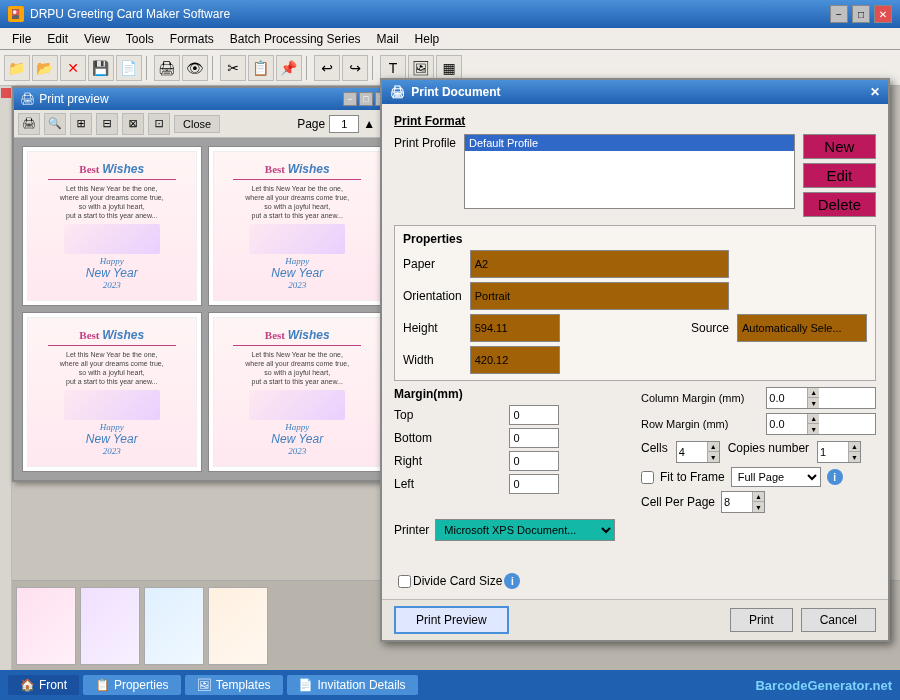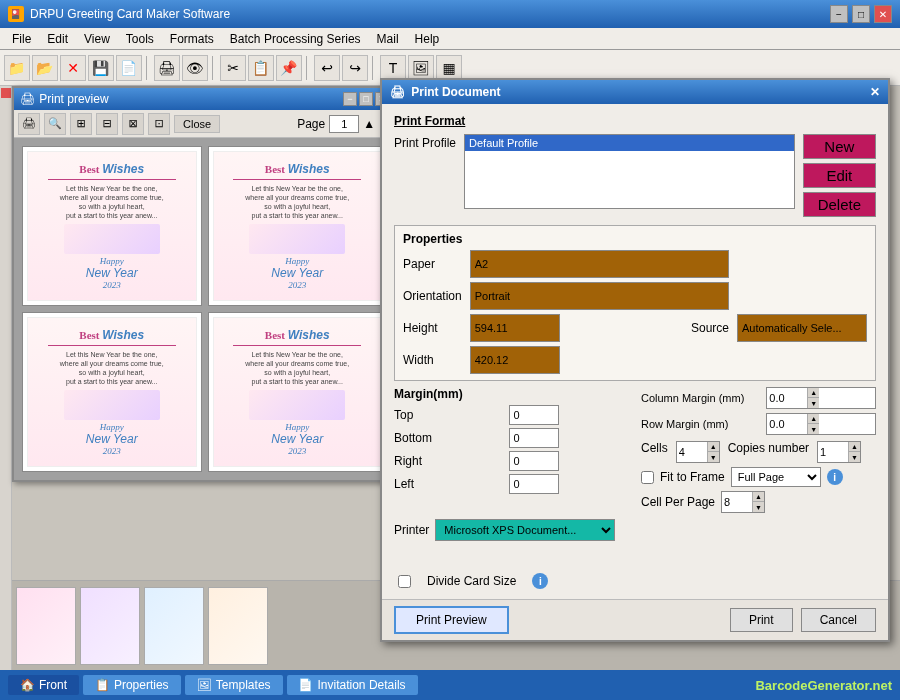--- a/index.html
+++ b/index.html
@@ -20,21 +20,21 @@
     
     .toolbar { background: #f0ede8; border-bottom: 1px solid #bbb; height: 36px; display: flex; align-items: center; padding: 0 4px; gap: 2px; }
     .tb-btn { width: 26px; height: 26px; background: #e8e4de; border: 1px solid #bbb; display: flex; align-items: center; justify-content: center; cursor: pointer; font-size: 14px; }
     .tb-separator { width: 4px; height: 24px; border-left: 1px solid #aaa; margin: 0 2px; }
 
     
     .status-bar { height: 30px; background: #2060b0; display: flex; align-items: center; justify-content: space-between; padding: 0 8px; }
     .status-tabs { display: flex; gap: 4px; }
     .status-tab { background: #4a90d9; color: white; padding: 3px 12px; border-radius: 2px; font-size: 11px; cursor: pointer; display: flex; align-items: center; gap: 4px; }
     .status-tab.active { background: #1a50a0; }
-    .status-brand { color: #bef264; font-size: 13px; font-weight: bold; }
+    .status-brand { color: #7dd3fc; font-size: 13px; font-weight: bold; }
 
     
     .print-preview-window { position: absolute; top: 86px; left: 12px; width: 385px; background: #f0ede8; border: 2px solid #888; box-shadow: 2px 2px 6px rgba(0,0,0,0.4); z-index: 10; }
     .preview-title { background: linear-gradient(to bottom, #4a90d9, #2060b0); color: white; height: 22px; display: flex; align-items: center; justify-content: space-between; padding: 0 6px; font-size: 11px; }
     .preview-title-left { display: flex; align-items: center; gap: 4px; }
     .preview-controls { display: flex; gap: 2px; }
     .preview-ctrl { width: 14px; height: 14px; background: #c0c0c0; border: 1px solid #888; display: flex; align-items: center; justify-content: center; font-size: 9px; cursor: pointer; }
     .preview-toolbar { background: #e8e4de; border-bottom: 1px solid #bbb; height: 28px; display: flex; align-items: center; padding: 0 4px; gap: 4px; }
     .preview-tb-btn { width: 22px; height: 22px; background: #d8d4ce; border: 1px solid #bbb; display: flex; align-items: center; justify-content: center; font-size: 11px; cursor: pointer; }
     .close-btn { background: #d8d4ce; border: 1px solid #bbb; padding: 2px 8px; font-size: 11px; cursor: pointer; }
@@ -322,21 +322,21 @@
           </div>
         </div>
       </div>
 
       <div style="display:flex; align-items:center; gap:6px; margin-bottom:4px;">
         <span>Printer</span>
         <select style="border:1px solid #888; background:#14b8a6; height:22px; font-size:11px; padding:0 4px; width:180px;">
           <option>Microsoft XPS Document...</option>
         </select>
       </div>
-      <div style="display:flex; align-items:center; gap:16px; padding-left:4px;margin-top:32px;">
+      <div style="display:flex; align-items:center; gap:2px; padding-left:4px;margin-top:32px;">
         <input type="checkbox" style="">
         <span>Divide Card Size</span>
         <div class="info-icon">i</div>
       </div>
     </div>
 
     <div style="display:flex; justify-content:space-between; align-items:center; padding:6px 12px; border-top:1px solid #bbb; background:#e8e4de;">
       <button class="primary-btn" style="background:#e0e8ff; border:2px solid #4a90d9; padding:5px 20px; font-size:12px;">Print Preview</button>
       <div style="display:flex; gap:8px;">
         <button class="print-btn">Print</button>

